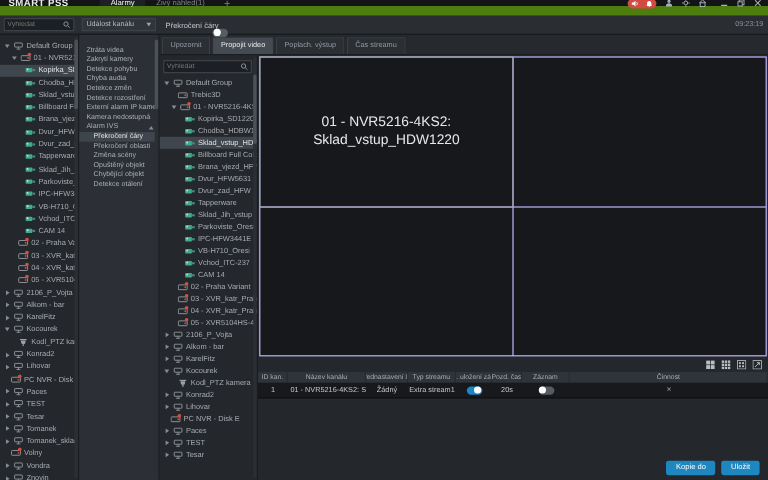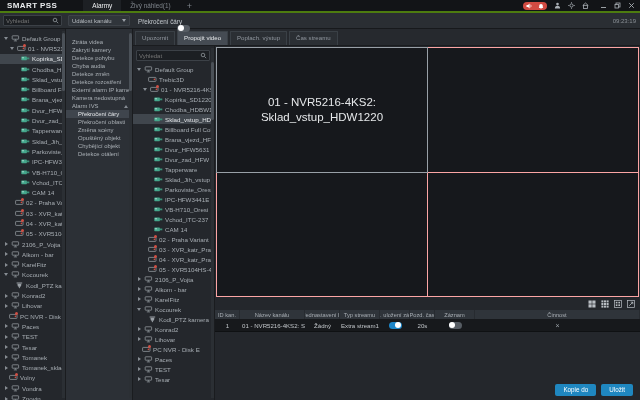--- a/index.html
+++ b/index.html
@@ -1,20 +1,20 @@
 <!DOCTYPE html>
 <html><head>
 <meta charset="utf-8">
 <style>
   *{margin:0;padding:0;box-sizing:border-box;font-family:"Liberation Sans","DejaVu Sans",sans-serif}
   html,body{width:640px;height:400px;overflow:hidden}
   body{background:#24272c;color:#a6acb2;position:relative}
 
   
-  .titlebar{position:absolute;top:0;left:0;right:0;height:13px;background:#121417;border-bottom:2px solid #4d7c0f;display:flex;align-items:center;z-index:5}
+  .titlebar{position:absolute;top:0;left:0;right:0;height:13px;background:#121417;border-bottom:8px solid #4d7c0f;display:flex;align-items:center;z-index:5}
   .logo{padding-left:7px;font-size:8px;color:#e9ebed;letter-spacing:.4px;white-space:nowrap}
   .logo b{font-weight:bold}
   .tb-tabs{display:flex;margin-left:26px;height:100%}
   .tb-tab{font-size:6.4px;color:#7e848b;padding:0 9px;display:flex;align-items:center;height:100%}
   .tb-tab.active{color:#f0f2f4;background:#1d2024}
   .tb-add{font-size:9px;color:#7e848b;padding:0 7px;display:flex;align-items:center}
   .tb-right{margin-left:auto;display:flex;align-items:center;gap:6px;padding-right:5px}
   .alarm-pill{width:24px;height:8px;border-radius:4px;background:#d14b42;display:flex;align-items:center;justify-content:center;gap:3px}
   .tb-ico{width:8px;height:8px;display:flex;align-items:center;justify-content:center}
   .winctl{display:flex;align-items:center;gap:6px;margin-left:4px}
@@ -66,21 +66,21 @@
   .tabsrow{height:17px;background:#26292e;border-bottom:1px solid #1a1c1f;display:flex;align-items:flex-end;gap:2px;padding-left:2px}
   .ltab{height:14px;line-height:12px;padding:0 6px;font-size:6.1px;color:#9298a0;background:#2b2f34;border:1px solid #3a4046;border-bottom:none;border-radius:1px 1px 0 0;white-space:nowrap}
   .ltab.active{background:#454b53;color:#e5e8ea}
   .col3{position:absolute;top:17px;left:0;width:82px;bottom:0;background:#24272c;border-right:1px solid #1a1c1f;overflow:hidden}
   .c3-search{left:3px;top:4px;width:74px}
   .col3 .tree{margin-top:18px;padding-top:0}
   .col3 .trow{height:10px}
   .main{position:absolute;top:17px;left:82px;right:0;bottom:0;display:flex;flex-direction:column;background:#24272c}
 
   
-  .vgrid{height:250px;margin:1px 1px 0 1px;background:#fca5a5;padding:1px;display:grid;grid-template-columns:1fr 1fr;grid-template-rows:1fr 1fr;gap:1px}
+  .vgrid{height:250px;margin:1px 1px 0 1px;background:#c4b5fd;padding:1px;display:grid;grid-template-columns:1fr 1fr;grid-template-rows:1fr 1fr;gap:1px}
   .vcell{background:#16181c;position:relative}
   .vcell.sel{outline:1px solid #99a0a7;z-index:2;display:flex;flex-direction:column;align-items:center;justify-content:center}
   .vtext{font-size:11.5px;color:#e6e8ea;line-height:1.25;text-align:center}
   .vicons{height:13px;display:flex;justify-content:flex-end;align-items:center;gap:4px;padding-right:5px}
   .gicon{width:9px;height:9px;display:flex;align-items:center;justify-content:center}
 
   
   .thead,.trowdata{display:flex}
   .th{height:9px;background:#2f343a;font-size:5.7px;color:#a7adb3;display:flex;align-items:center;justify-content:center;overflow:hidden;white-space:nowrap;border-right:1px solid #272b30;flex:0 0 auto}
   .td{height:13px;background:#17191c;font-size:6.1px;color:#c2c6ca;display:flex;align-items:center;justify-content:center;overflow:hidden;white-space:nowrap;flex:0 0 auto;border-bottom:1px solid #0f1113}

